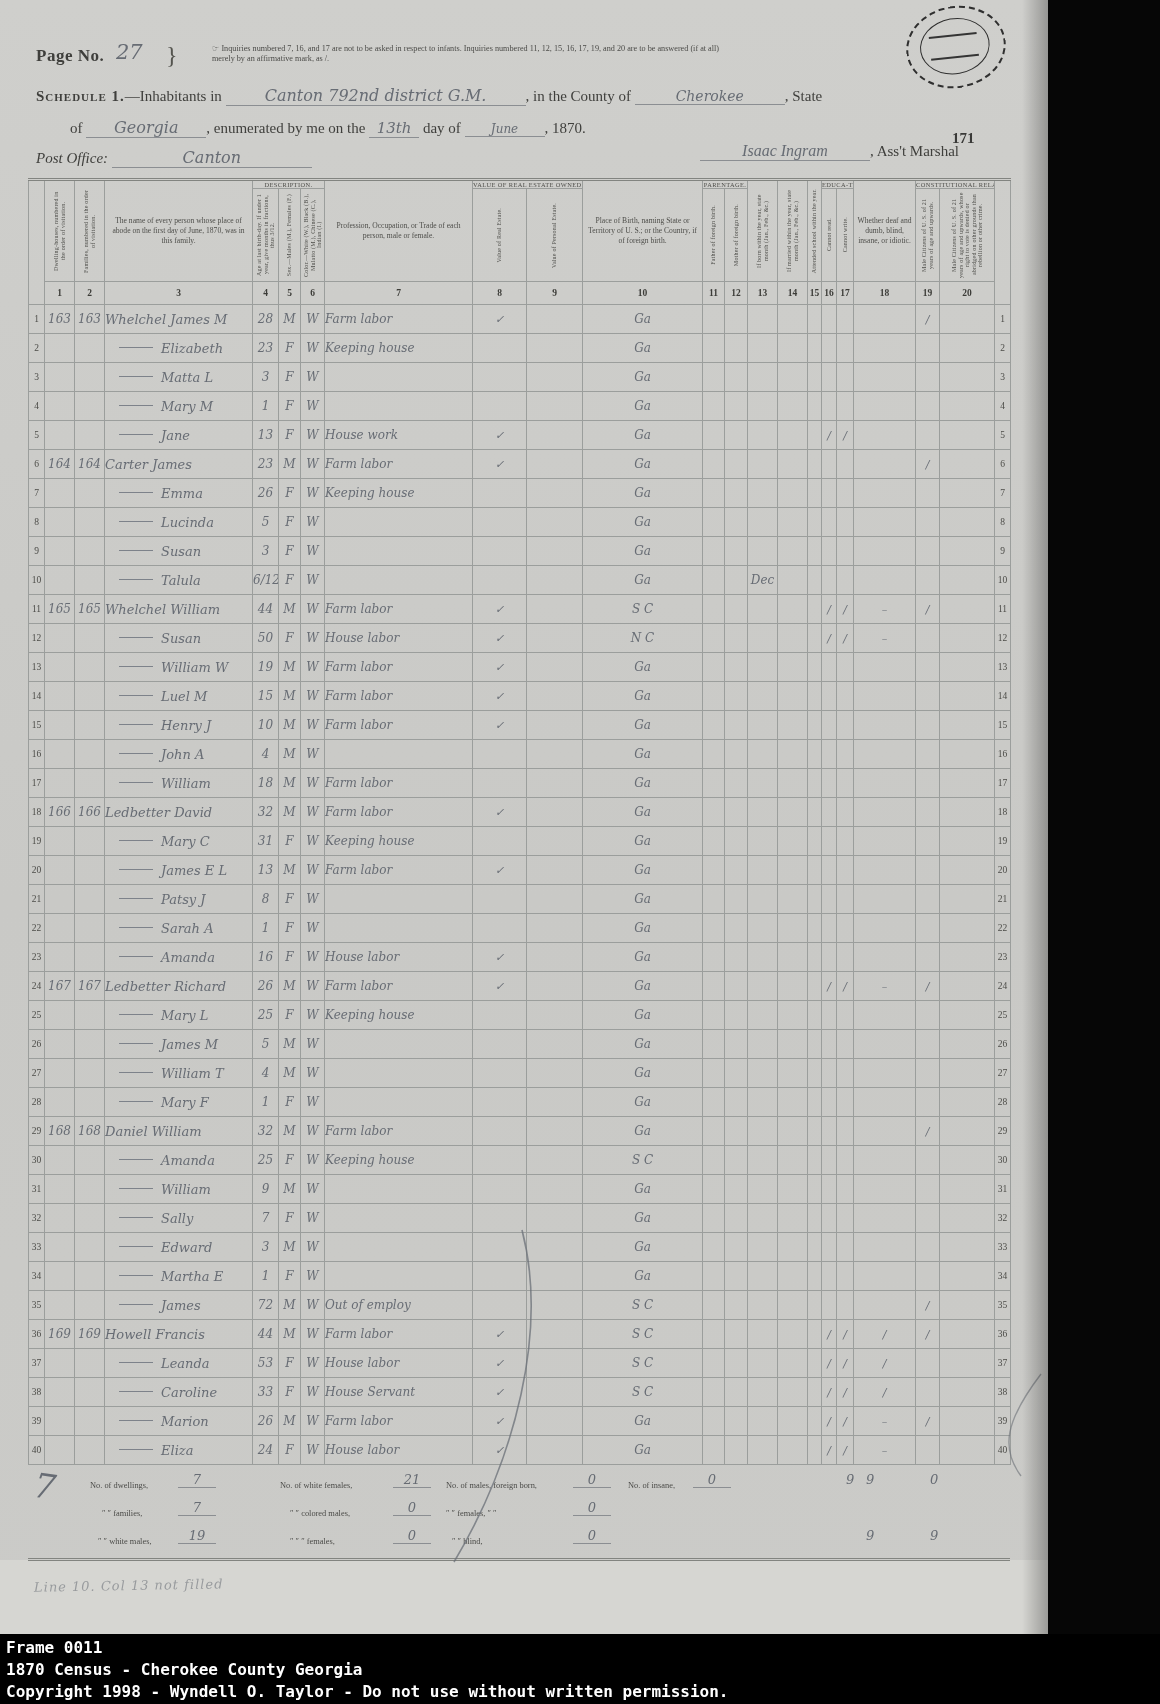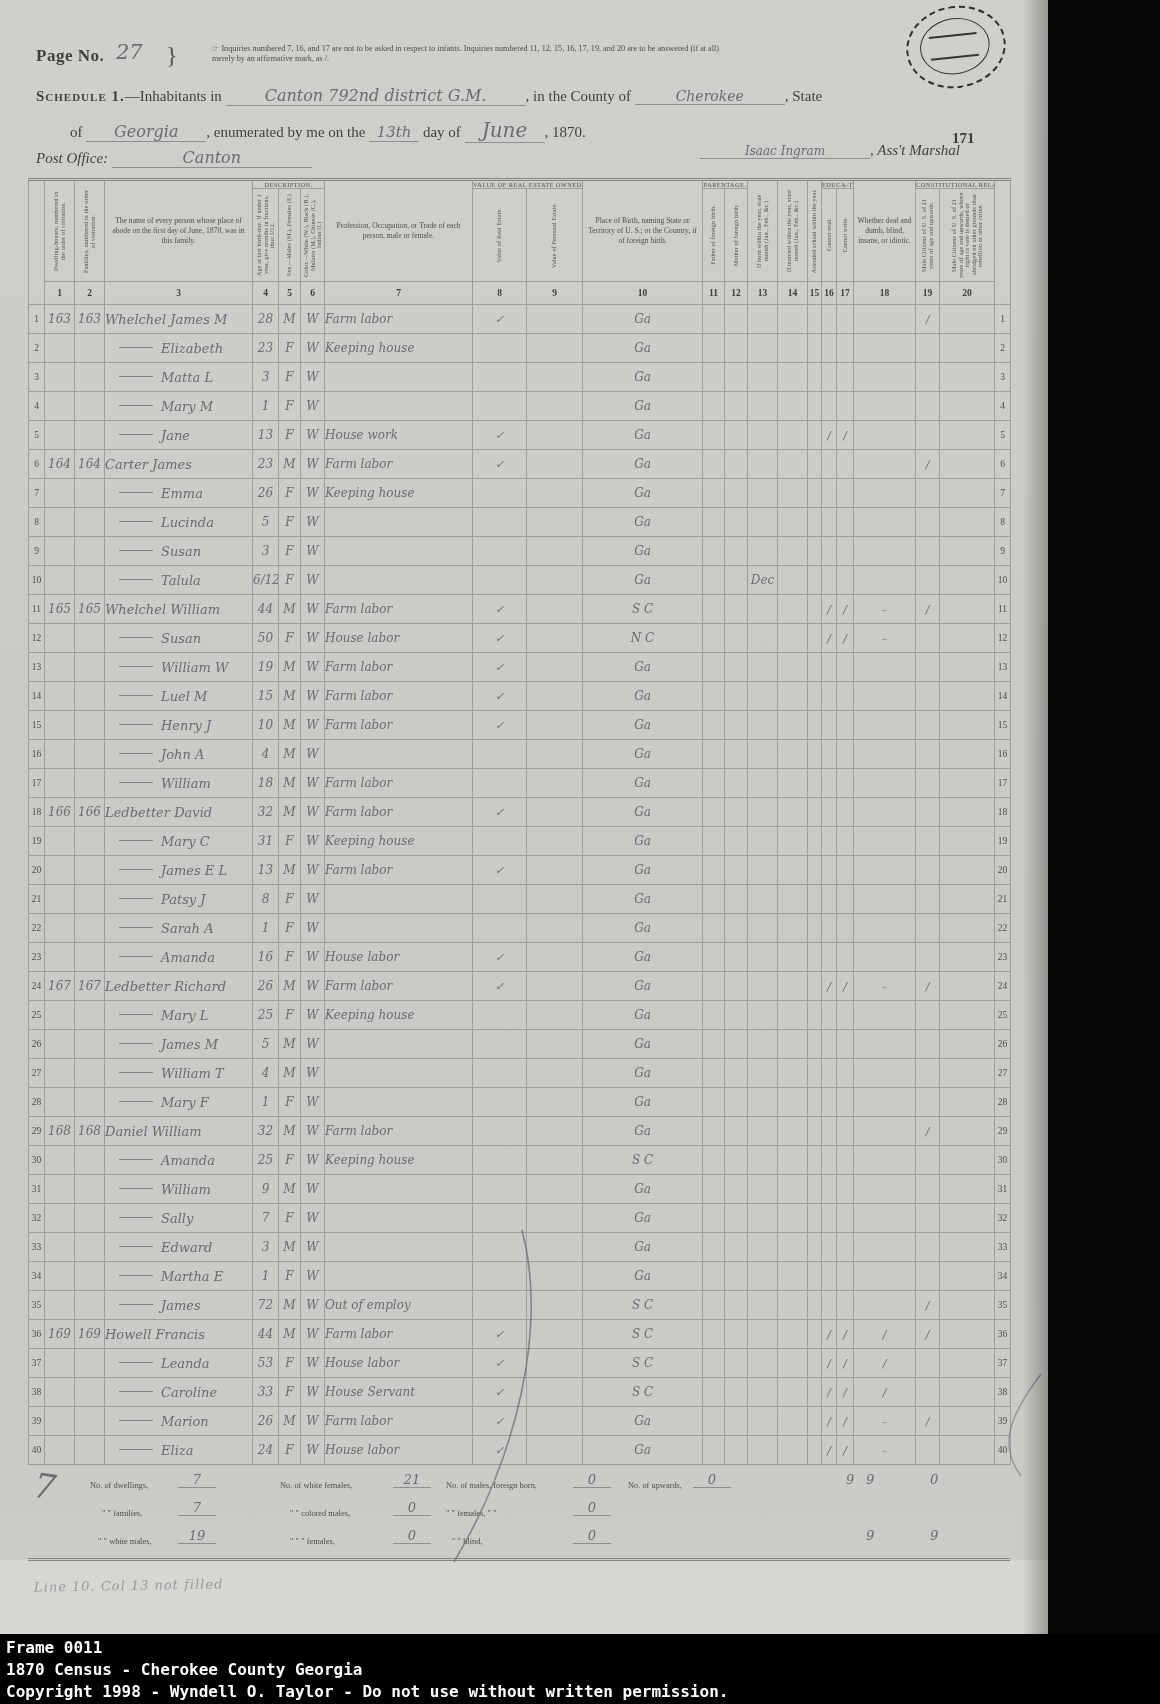--- a/index.html
+++ b/index.html
@@ -108,28 +108,28 @@
   <div class="schline1 print">
     <span class="smallcaps">Schedule 1.</span><span>—Inhabitants in</span>
     <span class="hand uline" style="min-width:300px;font-size:16px;">Canton 792nd district G.M.</span><span>, in the County of</span>
     <span class="hand uline" style="min-width:150px;font-size:14px;">Cherokee</span><span>, State</span>
   </div>
   <div class="schline2 print">
     <span>of</span>
     <span class="hand uline" style="min-width:120px;font-size:16px;">Georgia</span><span>, enumerated by me on the</span>
     <span class="hand uline" style="min-width:50px;font-size:15px;">13th</span>
     <span>day of</span>
-    <span class="hand uline" style="min-width:80px;font-size:20px;">June</span><span>, 1870.</span>
+    <span class="hand uline" style="min-width:80px;font-size:12px;">June</span><span>, 1870.</span>
   </div>
   <div class="schline3 print">
     <span>Post Office:</span>
     <span class="hand uline" style="min-width:200px;font-size:16px;">Canton</span>
   </div>
   <div class="marshal">
-    <span class="hand uline" style="min-width:170px;font-size:12px;">Isaac Ingram</span><span class="print" style="font-style:italic;">, Ass't Marshal</span>
+    <span class="hand uline" style="min-width:170px;font-size:16px;font-family:Liberation Serif, serif;">Isaac Ingram</span><span class="print" style="">, Ass't Marshal</span>
   </div>
 
   <table class="census">
     <colgroup>
       <col style="width:16px">
         <col style="width:30px">
         <col style="width:30px">
         <col style="width:148px">
       <col style="width:26px">
         <col style="width:22px">
@@ -1211,21 +1211,21 @@
 
   <div class="summary">
     <div class="flourish hand">7</div>
     <div class="sline">
       <span class="slabel" style="left:62px">No. of dwellings,</span>
       <span class="sval hand" style="left:150px"><span class="uline">7</span></span>
       <span class="slabel" style="left:252px">No. of white females,</span>
       <span class="sval hand" style="left:365px"><span class="uline">21</span></span>
       <span class="slabel" style="left:418px">No. of males, foreign born,</span>
       <span class="sval hand" style="left:545px"><span class="uline">0</span></span>
-      <span class="slabel" style="left:600px">No. of upwards,</span>
+      <span class="slabel" style="left:600px">No. of insane,</span>
       <span class="sval hand" style="left:665px"><span class="uline">0</span></span>
       <span class="smark hand" style="left:818px">9</span>
       <span class="smark hand" style="left:838px">9</span>
       <span class="smark hand" style="left:902px">0</span>
     </div>
     <div class="sline">
       <span class="slabel" style="left:74px">″  ″  families,</span>
       <span class="sval hand" style="left:150px"><span class="uline">7</span></span>
       <span class="slabel" style="left:262px">″  ″  colored males,</span>
       <span class="sval hand" style="left:365px"><span class="uline">0</span></span>

